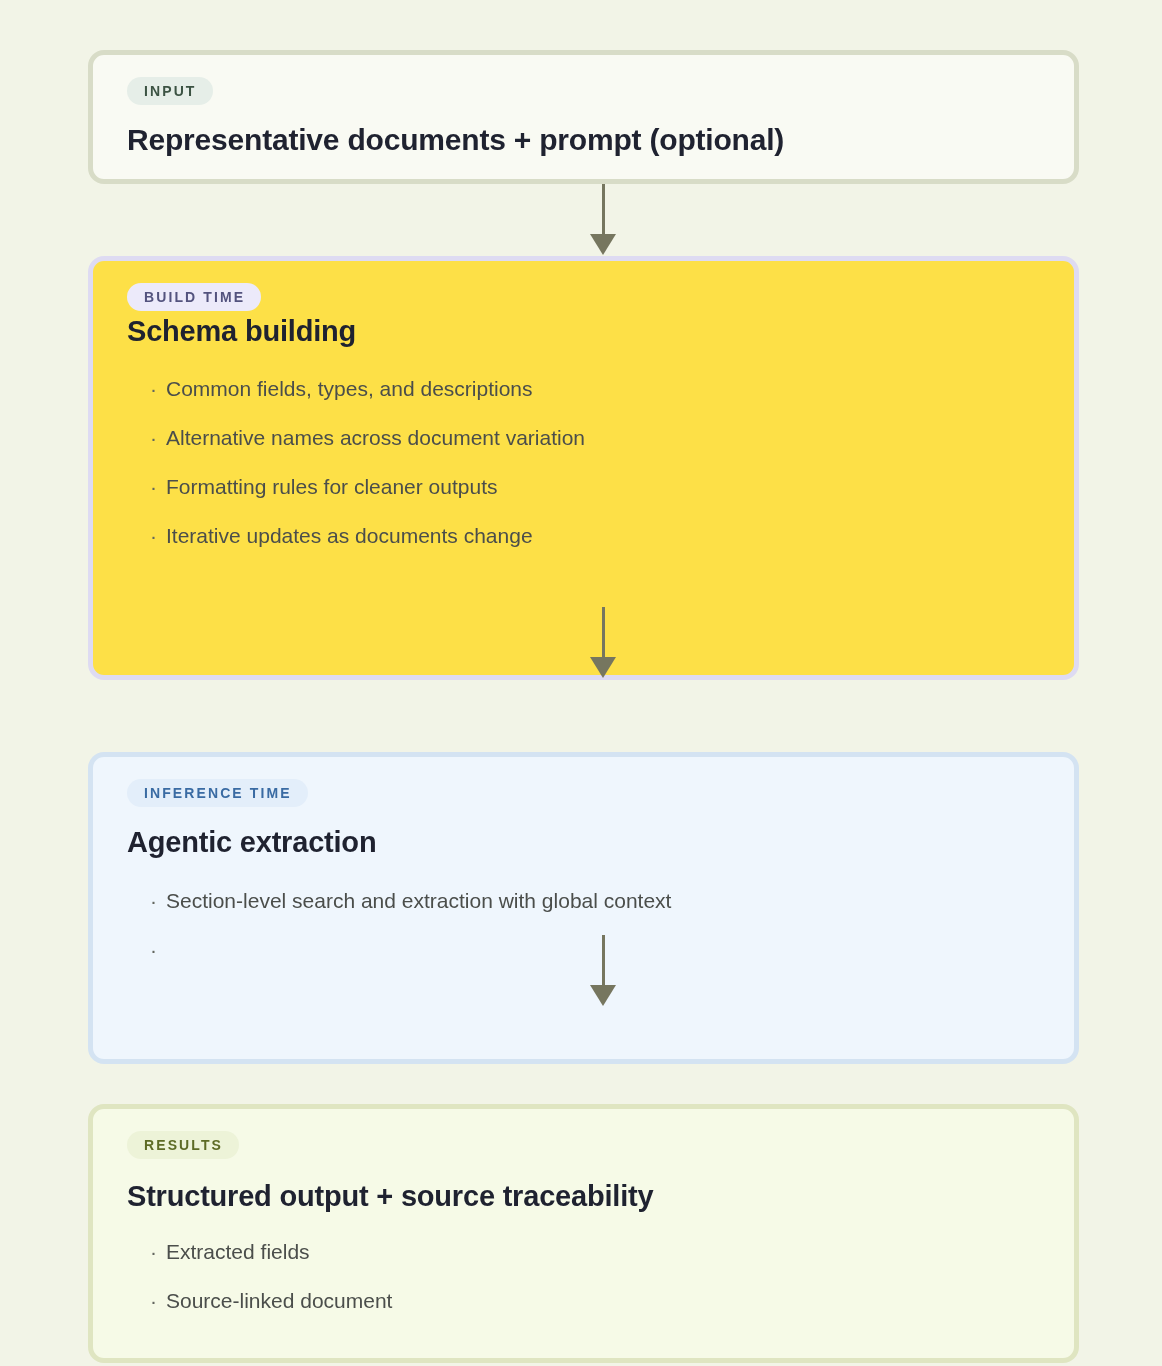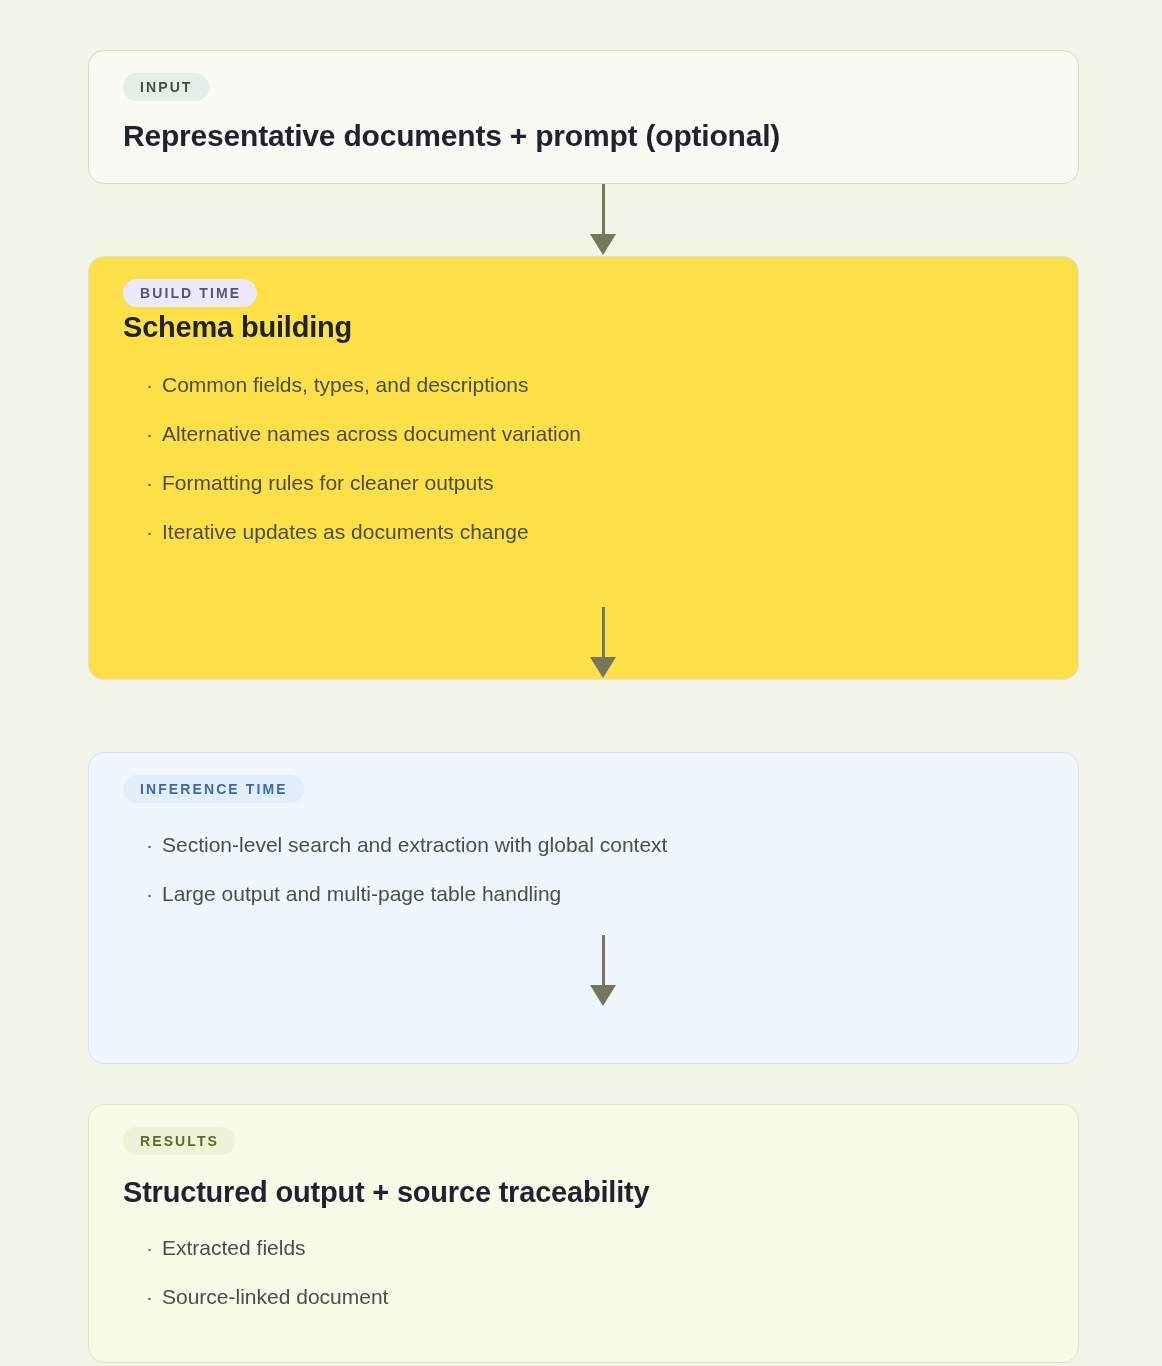--- a/index.html
+++ b/index.html
@@ -20,21 +20,21 @@
     left: 88px;
     top: 50px;
     width: 991px;
   }
 
   
   .card {
     position: relative;
     box-sizing: border-box;
     border-radius: 16px;
-    border: 1px solid #b91c1c;
+    border: 5px solid #b91c1c;
     background: #f9faf3;
     padding: 22px 34px 26px 34px;
   }
 
   .card .badge {
     display: inline-block;
     font-size: 14px;
     font-weight: bold;
     letter-spacing: 2.1px;
     padding: 7px 16px 7px 17px;
@@ -197,28 +197,28 @@
     </ul>
   </section>
 
   <div class="connector" id="connector-2">
     <div class="shaft"></div>
     <div class="head"></div>
   </div>
 
   <section class="card" id="card-infer">
     <span class="badge">INFERENCE TIME</span>
+    <div class="card-title">Agentic extraction</div>
     <ul class="bullets">
       <li>
         <span class="dot">·</span>
         <span>Section-level search and extraction with global context</span>
       </li>
       <li>
         <span class="dot">·</span>
-        <span>Large output and multi-page table handling</span>
       </li>
     </ul>
   </section>
 
   <div class="connector" id="connector-3">
     <div class="shaft"></div>
     <div class="head"></div>
   </div>
 
   <section class="card" id="card-results">

